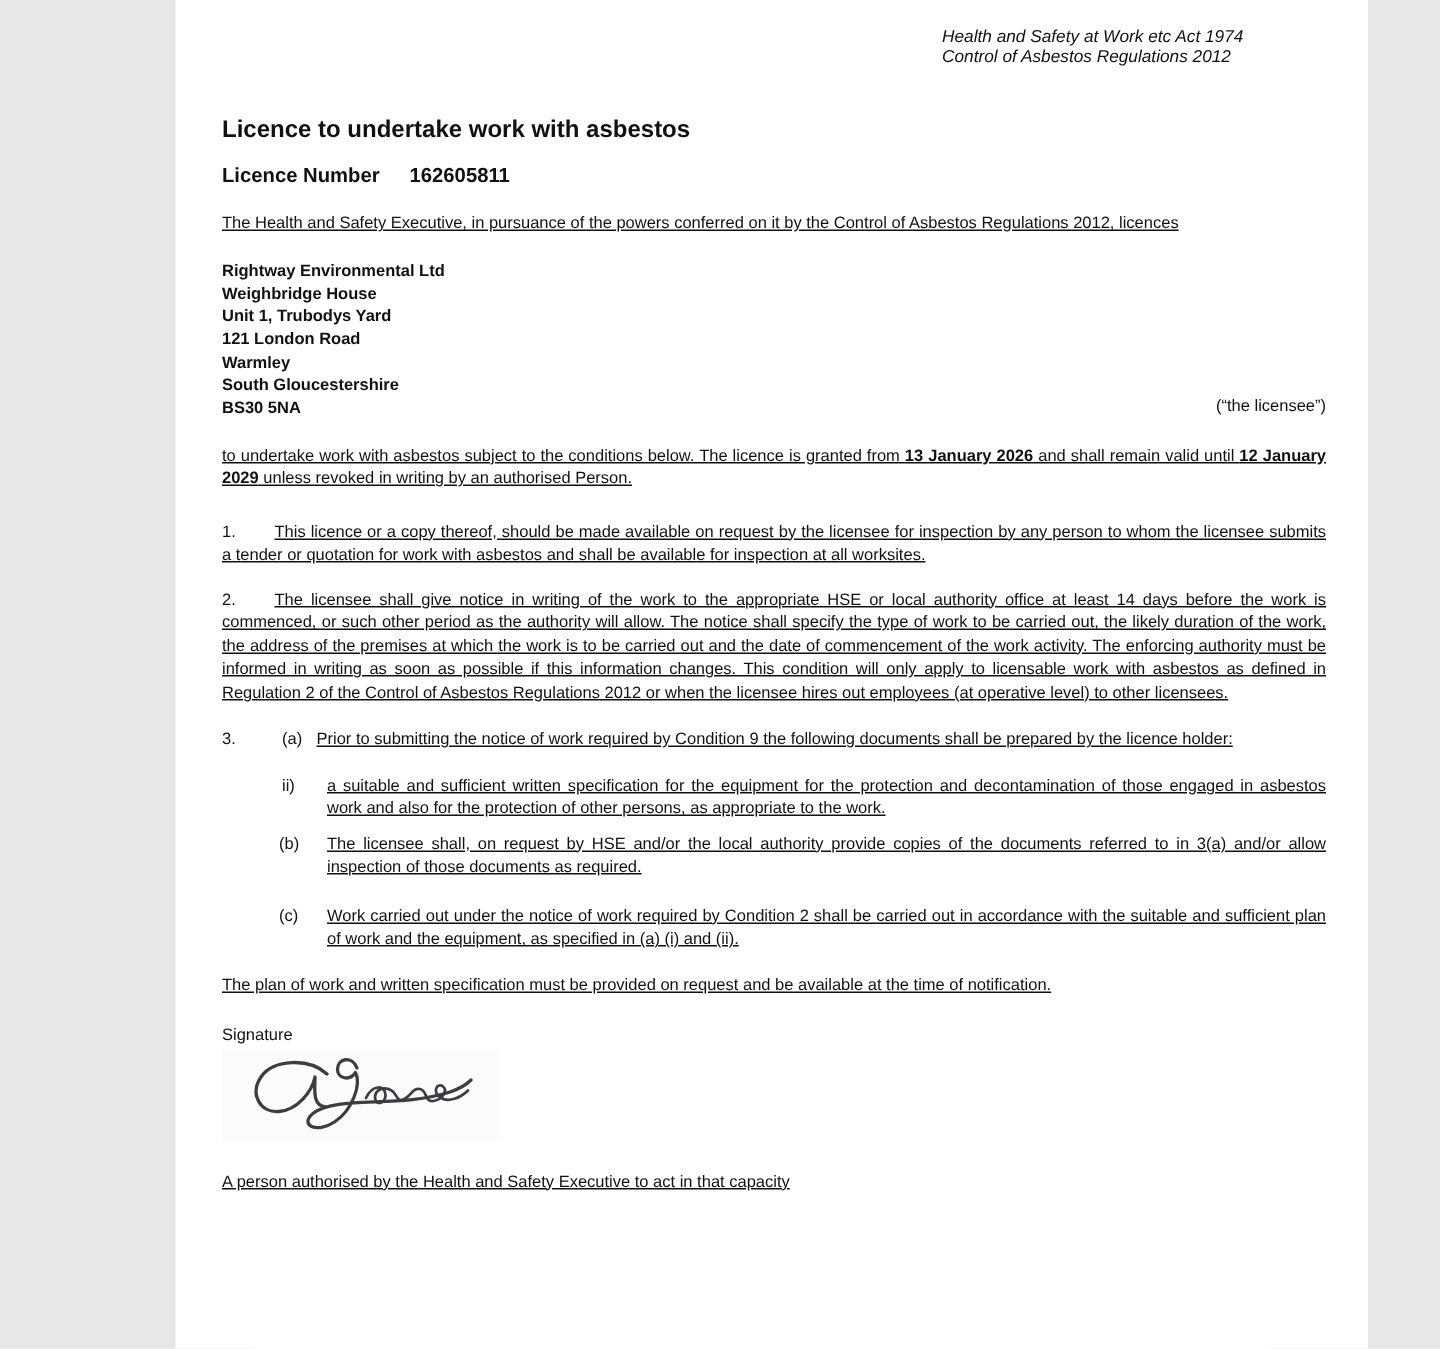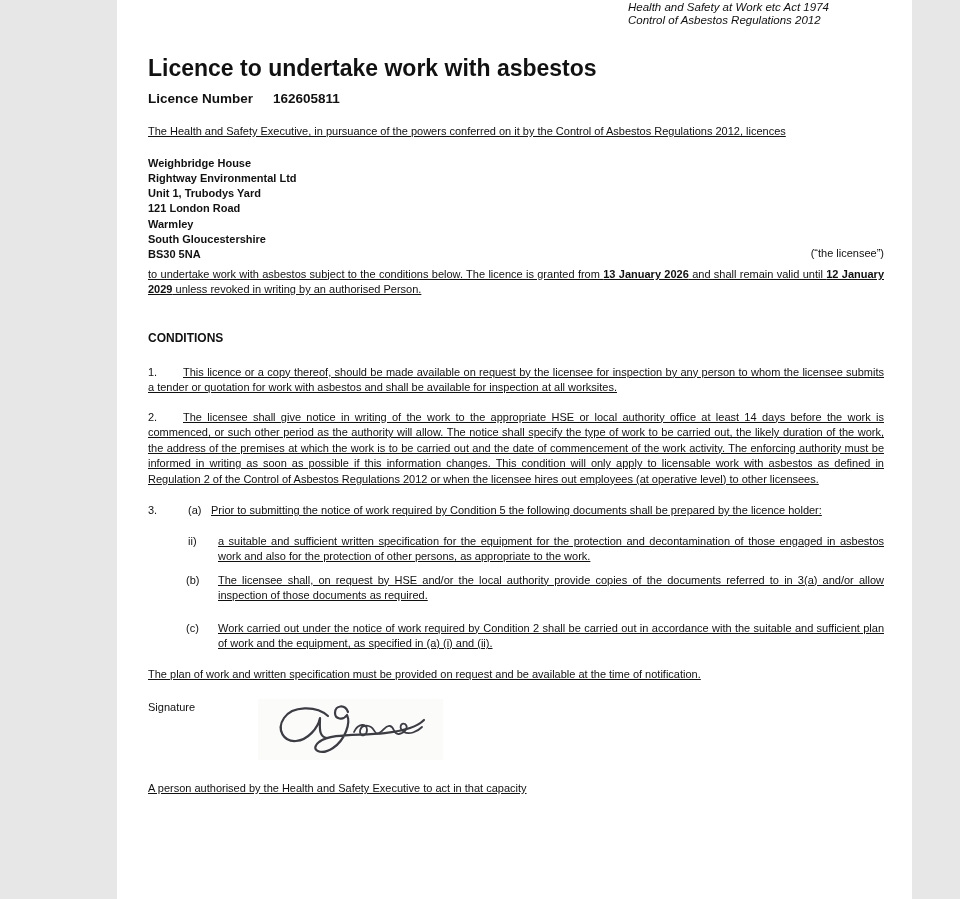--- a/index.html
+++ b/index.html
@@ -21,26 +21,26 @@
     color: #111111;
   }
   .content {
     padding: 0 28px 0 31px;
   }
   .act {
     margin-left: 480px;
     font-style: italic;
     font-size: 11.5px;
     line-height: 13px;
-    padding-top: 1px;
+    padding-top: 19px;
     white-space: nowrap;
   }
   .doc-title {
     margin-top: 31px;
-    font-size: 23px;
+    font-size: 16px;
     font-weight: bold;
     line-height: 21px;
   }
   .lic-num {
     margin-top: 12px;
     font-size: 13.5px;
     font-weight: bold;
     line-height: 16px;
   }
   .lic-num .val { margin-left: 20px; }
@@ -57,21 +57,21 @@
     font-size: 11px;
     line-height: 15.3px;
     font-weight: bold;
   }
   .licensee-tag {
     position: absolute;
     right: 0;
     bottom: 1px;
     font-weight: normal;
   }
-  .grant { margin-top: 4px; }
+  .grant { margin-top: 16px; }
   .grant b { font-weight: bold; }
   .cond-h {
     margin-top: 33px;
     font-size: 12px;
     font-weight: bold;
     line-height: 14px;
   }
   .cond1 { margin-top: 20px; }
   .cond2 { margin-top: 14px; }
   .num { display: inline-block; width: 35px; }
@@ -87,20 +87,21 @@
   .sublist .item .mark { display: inline-block; width: 30px; text-indent: 0; }
   .clause { margin-left: 38px; padding-left: 32px; text-indent: -32px; }
   .clause .mark { display: inline-block; width: 32px; text-indent: 0; }
   .clause-b { margin-top: 8px; }
   .clause-c { margin-top: 17px; }
   .plan { margin-top: 15px; }
   .sigrow {
     margin-top: 17px;
     display: flex;
     align-items: flex-start;
+    flex-direction: column;
   }
   .siglabel {
     width: 110px;
     font-size: 11px;
     line-height: 15.5px;
     padding-top: 1px;
   }
   .sigbox {
     width: 185px;
     height: 61px;
@@ -122,46 +123,45 @@
 
     <div class="doc-title">Licence to undertake work with asbestos</div>
 
     <div class="lic-num">
       <span>Licence Number</span><span class="val">162605811</span>
     </div>
 
     <div class="p intro">The Health and Safety Executive, in pursuance of the powers conferred on it by the Control of Asbestos Regulations 2012, licences</div>
 
     <div class="address">
+      <div>Rightway Environmental Ltd</div>
       <div>Weighbridge House</div>
-      <div>Rightway Environmental Ltd</div>
       <div>Unit 1, Trubodys Yard</div>
       <div>121 London Road</div>
       <div>Warmley</div>
       <div>South Gloucestershire</div>
       <div>BS30 5NA</div>
       <span class="licensee-tag">(“the licensee”)</span>
     </div>
 
     <div class="p grant">
       <span>to undertake work with asbestos subject to the conditions below.  The licence is granted from </span><b>13 January 2026</b><span> and shall remain valid until </span><b>12 January 2029</b><span> unless revoked in writing by an authorised Person.</span>
     </div>
 
-    <div class="cond-h">CONDITIONS</div>
 
     <div class="p cond1">
       <span class="num">1.</span><span>This licence or a copy thereof, should be made available on request by the licensee for inspection by any person to whom the licensee submits a tender or quotation for work with asbestos and shall be available for inspection at all worksites.</span>
     </div>
 
     <div class="p cond2">
       <span class="num">2.</span><span>The licensee shall give notice in writing of the work to the appropriate HSE or local authority office at least 14 days before the work is commenced, or such other period as the authority will allow.  The notice shall specify the type of work to be carried out, the likely duration of the work, the address of the premises at which the work is to be carried out and the date of commencement of the work activity.  The enforcing authority must be informed in writing as soon as possible if this information changes.  This condition will only apply to licensable work with asbestos as defined in Regulation 2 of the Control of Asbestos Regulations 2012 or when the licensee hires out employees (at operative level) to other licensees.</span>
     </div>
 
     <div class="p c3">
-      <span class="num3">3.</span><span class="amark">(a)</span><span>Prior to submitting the notice of work required by Condition 5 the following documents shall be prepared by the licence holder:</span>
+      <span class="num3">3.</span><span class="amark">(a)</span><span>Prior to submitting the notice of work required by Condition 9 the following documents shall be prepared by the licence holder:</span>
     </div>
 
     <div class="sublist">
       <div class="p item">
         <span class="mark">ii)</span><span>a suitable and sufficient written specification for the equipment for the protection and decontamination of those engaged in asbestos work and also for the protection of other persons, as appropriate to the work.</span>
       </div>
     </div>
 
     <div class="p clause clause-b">
       <span class="mark">(b)</span><span>The licensee shall, on request by HSE and/or the local authority provide copies of the documents referred to in 3(a) and/or allow inspection of those documents as required.</span>

